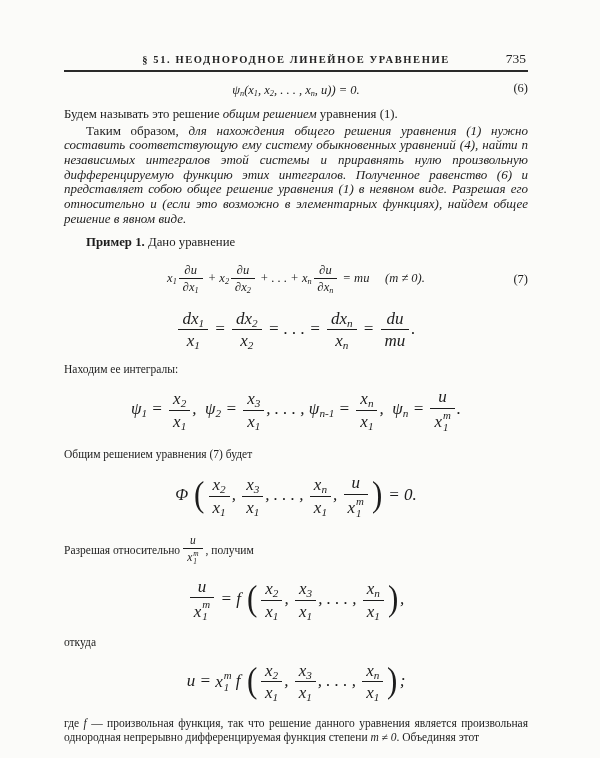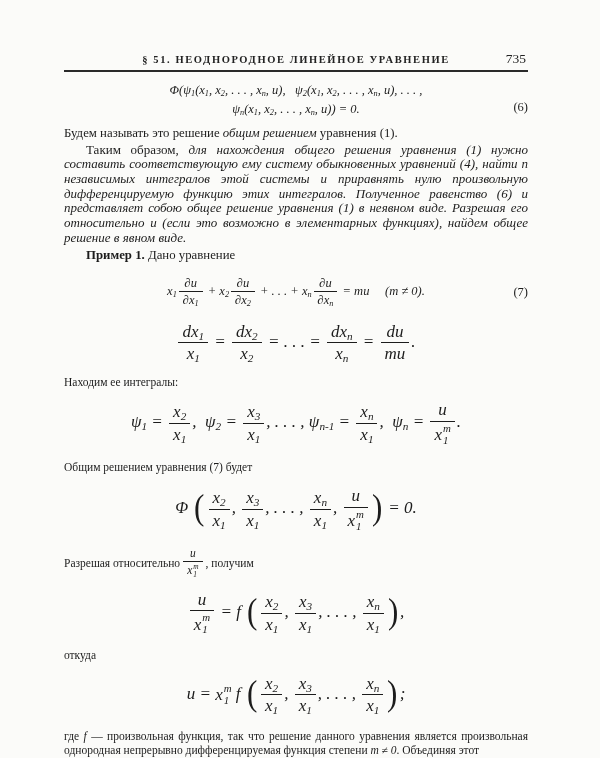--- a/index.html
+++ b/index.html
@@ -46,30 +46,29 @@
 <div class="page">
 
   <div class="header">
     <span>§ 51. НЕОДНОРОДНОЕ ЛИНЕЙНОЕ УРАВНЕНИЕ</span>
     <span class="page-number">735</span>
   </div>
   <div class="header-rule"></div>
 
 
   <div class="eq">
-    <div class="eq-line"><span class="r-v">Φ(ψ<sub>1</sub>(x<sub>1</sub>, x<sub>2</sub>, . . . , x<sub>n</sub>, u),&nbsp;&nbsp;&nbsp;ψ<sub>2</sub>(x<sub>1</sub>, x<sub>2</sub>, . . . , x<sub>n</sub>, u), . . . ,</span></div>
     <div class="eq-line"><span class="r-v">ψ<sub>n</sub>(x<sub>1</sub>, x<sub>2</sub>, . . . , x<sub>n</sub>, u)) = 0.</span></div>
     <span class="eq-no bottom">(6)</span>
   </div>
 
   <p class="para noj"><span class="r-t">Будем называть это решение </span><span class="r-v">общим решением</span><span class="r-t"> уравнения (1).</span></p>
 
   <p class="para indent italic-block"><span class="r-t">Таким образом, </span><span class="r-v">для нахождения общего решения уравнения (1) нужно составить соответствующую ему систему обыкновенных уравнений (4), найти n независимых интегралов этой системы и приравнять нулю произвольную дифференцируемую функцию этих интегралов. Полученное равенство (6) и представляет собою общее решение уравнения (1) в неявном виде. Разрешая его относительно u (если это возможно в элементарных функциях), найдем общее решение в явном виде.</span></p>
 
-  <p class="para indent noj" style="margin-top:3px;"><span class="r-b">Пример 1.</span><span class="r-t"> Дано уравнение</span></p>
+  <p class="para indent noj" style="margin-top:9px;"><span class="r-b">Пример 1.</span><span class="r-t"> Дано уравнение</span></p>
 
   <div class="eq" style="margin:10px 0 10px;">
     <div class="eq-line"><span class="r-v">x<sub>1</sub></span><span class="frac"><span class="num">∂u</span><span class="den">∂x<sub>1</sub></span></span><span class="r-v"> + </span><span class="r-v">x<sub>2</sub></span><span class="frac"><span class="num">∂u</span><span class="den">∂x<sub>2</sub></span></span><span class="r-v"> + . . . + </span><span class="r-v">x<sub>n</sub></span><span class="frac"><span class="num">∂u</span><span class="den">∂x<sub>n</sub></span></span><span class="r-v"> = mu&nbsp;&nbsp;&nbsp;&nbsp;&nbsp;(m ≠ 0).</span></div>
     <span class="eq-no">(7)</span>
   </div>
 
 
   <div class="eq small" style="margin:9px 0 9px;">
     <div class="eq-line"><span class="frac"><span class="num">dx<sub>1</sub></span><span class="den">x<sub>1</sub></span></span><span class="r-v"> = </span><span class="frac"><span class="num">dx<sub>2</sub></span><span class="den">x<sub>2</sub></span></span><span class="r-v"> = . . . = </span><span class="frac"><span class="num">dx<sub>n</sub></span><span class="den">x<sub>n</sub></span></span><span class="r-v"> = </span><span class="frac"><span class="num">du</span><span class="den">mu</span></span><span class="r-v">.</span></div>
   </div>

